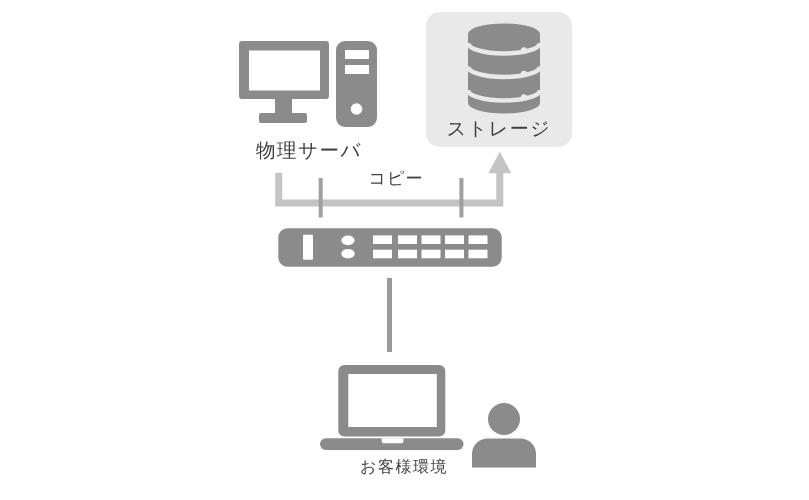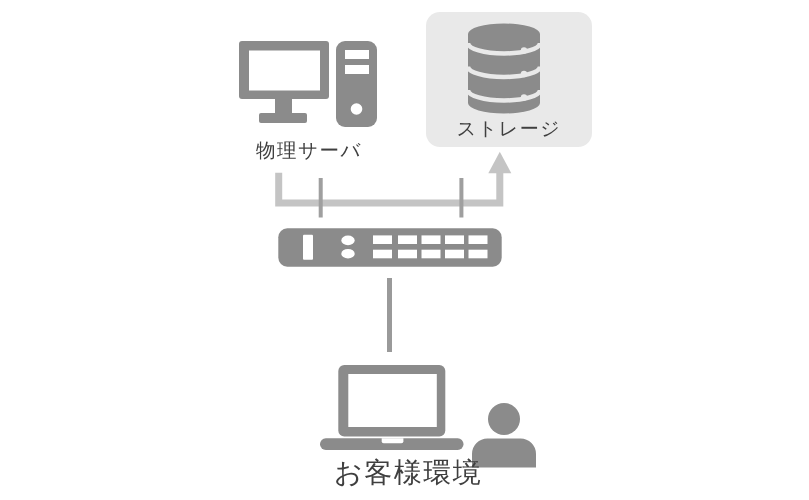--- a/index.html
+++ b/index.html
@@ -17,21 +17,21 @@
     text-align:center;
     letter-spacing:1.5px;
     line-height:1.1;
     white-space:nowrap;
   }
   .node-label{font-size:19.5px;}
   .copy-label{font-size:17px;letter-spacing:1px;}
   .storage-box{
     position:absolute;
     left:426px;top:12px;
-    width:166px;height:135px;
+    width:146px;height:135px;
     background:#e9e9e9;
     border-radius:14px;
   }
   .storage-label{
     position:absolute;
     left:0;right:0;top:104px;
     font-size:19px;
     color:#3f3f3f;
     text-align:center;
     letter-spacing:1.5px;
@@ -74,20 +74,21 @@
     <div class="storage-label">ストレージ</div>
   </div>
 
   <svg class="abs" style="left:274px;top:150px;" width="242" height="70" viewBox="0 0 242 70">
     <path d="M4.7,22.7 L4.7,52.9 L225.8,52.9 L225.8,22" fill="none" stroke="#c4c4c4" stroke-width="7"></path>
     <polygon points="214.3,23.3 237.3,23.3 225.8,1.7" fill="#c4c4c4"></polygon>
     <rect x="44.7" y="28" width="4" height="39.5" fill="#9f9f9f"></rect>
     <rect x="185.4" y="28" width="4" height="39.5" fill="#9f9f9f"></rect>
   </svg>
 
+  <div class="label copy-label" style="left:341px;top:170px;width:110px;">コピー</div>
 
   <svg class="abs" style="left:278px;top:228px;" width="226" height="40" viewBox="0 0 226 40">
     <rect x="0.3" y="0.3" width="223.4" height="38.4" rx="9" fill="#8b8b8b"></rect>
     <rect x="25" y="6.7" width="10" height="25" rx="1" fill="#ffffff"></rect>
     <ellipse cx="70" cy="12.4" rx="6.7" ry="4.8" fill="#ffffff"></ellipse>
     <ellipse cx="70" cy="25.7" rx="6.7" ry="4.8" fill="#ffffff"></ellipse>
     <rect x="95" y="7.4" width="19" height="8.6" fill="#ffffff"></rect>
     <rect x="120" y="7.4" width="19" height="8.6" fill="#ffffff"></rect>
     <rect x="143.5" y="7.4" width="19" height="8.6" fill="#ffffff"></rect>
     <rect x="167" y="7.4" width="19" height="8.6" fill="#ffffff"></rect>
@@ -106,15 +107,15 @@
     <rect x="28.3" y="9" width="88.5" height="53" fill="#ffffff"></rect>
     <rect x="0" y="73.3" width="143.5" height="11.7" rx="5.8" fill="#8b8b8b"></rect>
     <path d="M61.7,73.3 h21.7 v3 a2,2 0 0 1 -2,2 h-17.7 a2,2 0 0 1 -2,-2 Z" fill="#ffffff"></path>
   </svg>
 
   <svg class="abs" style="left:470px;top:402px;" width="68" height="66" viewBox="0 0 68 66">
     <circle cx="34" cy="17" r="16" fill="#8b8b8b"></circle>
     <path d="M2,65.5 L2,52 A15.5,15.5 0 0 1 17.5,36.5 L50.5,36.5 A15.5,15.5 0 0 1 66,52 L66,65.5 Z" fill="#8b8b8b"></path>
   </svg>
 
-  <div class="label node-label" style="left:334px;top:458px;width:140px;font-size:28px;">お客様環境</div>
+  <div class="label node-label" style="left:334px;top:458px;width:140px;font-size:16px;">お客様環境</div>
 
 </div>
 
 </body></html>

